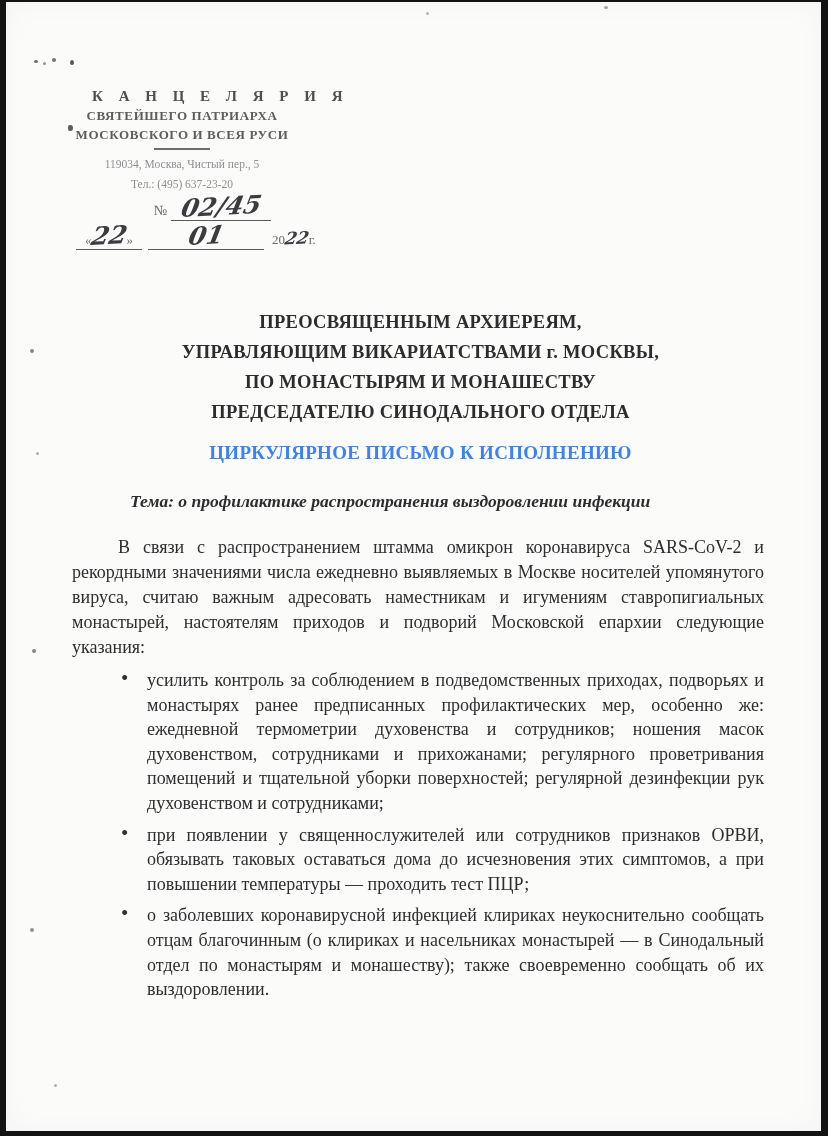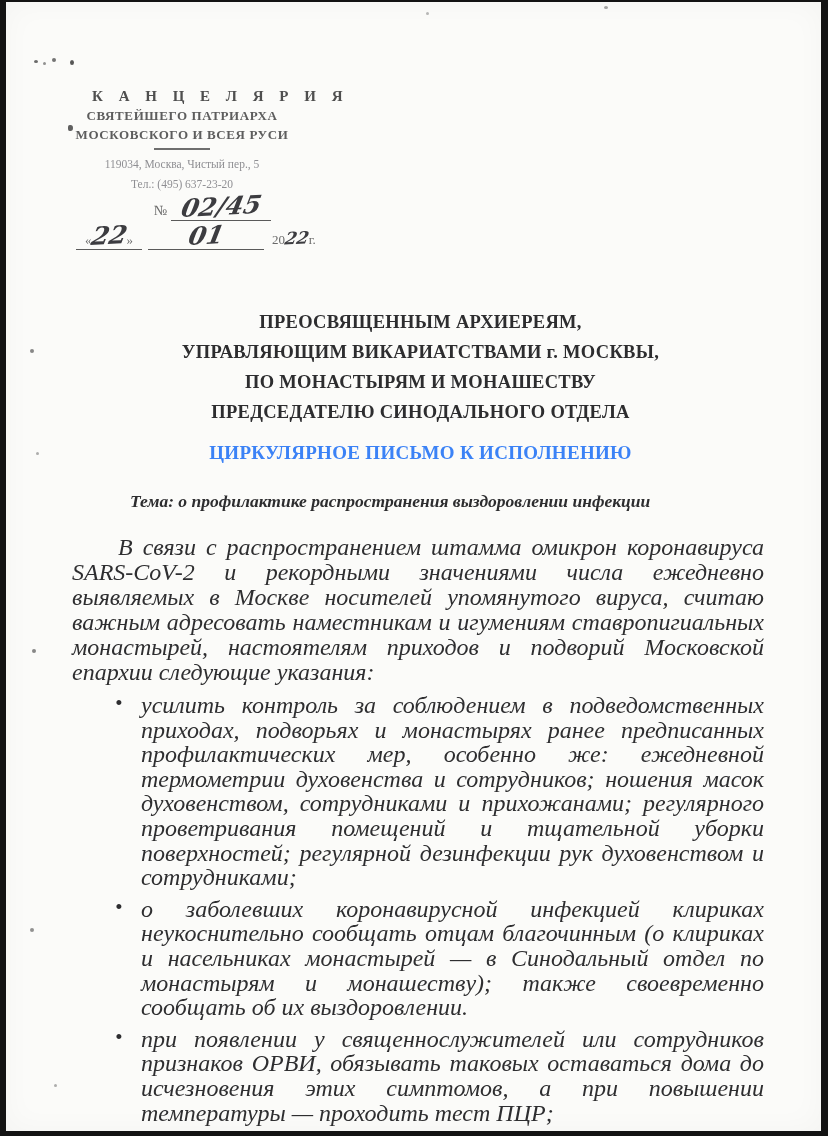--- a/index.html
+++ b/index.html
@@ -84,27 +84,26 @@
     text-align:center; padding-left:14px; box-sizing:border-box;
     font-size:19px; font-weight:bold; color:#3b82f6; letter-spacing:0.3px;
   }
   .doc-subject {
     position:absolute; left:124px; top:489px; width:620px;
     font-size:17.5px; font-weight:bold; font-style:italic; color:#2d2d2f;
   }
   
   .body-text {
     position:absolute; left:66px; top:533px; width:692px;
-    font-size:24px; color:#2e2e30; line-height:25px;
+    font-size:18px; color:#2e2e30; line-height:25px;
     text-align:justify;
-    font-style:italic;
   }
   .intro { text-indent:46px; margin:0; }
   ul.points { margin:8px 0 0 0; padding:0 0 0 69px; list-style:none; }
-  ul.points li { position:relative; margin-top:6px; line-height:24.6px; }
+  ul.points li { position:relative; margin-top:6px; line-height:24.6px;margin-left:6px; }
   ul.points li + li { margin-top:7px; }
   ul.points li::before {
     content:"\2022";
     position:absolute; left:-26px; top:-2px;
     font-size:21px; color:#2e2e30;
   }
   
   .speck { position:absolute; background:#3a3a3a; border-radius:50%; }
   .s1 { left:28px; top:58px; width:4px; height:3px; opacity:.75; }
   .s2 { left:37px; top:60px; width:3px; height:3px; opacity:.55; }
@@ -154,22 +153,22 @@
     </div>
 
     <div class="doc-title">ЦИРКУЛЯРНОЕ ПИСЬМО К ИСПОЛНЕНИЮ</div>
 
     <div class="doc-subject">Тема: о профилактике распространения выздоровлении инфекции</div>
 
     <div class="body-text">
       <p class="intro">В связи с распространением штамма омикрон коронавируса SARS-CoV-2 и рекордными значениями числа ежедневно выявляемых в Москве носителей упомянутого вируса, считаю важным адресовать наместникам и игумениям ставропигиальных монастырей, настоятелям приходов и подворий Московской епархии следующие указания:</p>
       <ul class="points">
         <li>усилить контроль за соблюдением в подведомственных приходах, подворьях и монастырях ранее предписанных профилактических мер, особенно же: ежедневной термометрии духовенства и сотрудников; ношения масок духовенством, сотрудниками и прихожанами; регулярного проветривания помещений и тщательной уборки поверхностей; регулярной дезинфекции рук духовенством и сотрудниками;</li>
+        <li>при появлении у священнослужителей или сотрудников признаков ОРВИ, обязывать таковых оставаться дома до исчезновения этих симптомов, а при повышении температуры — проходить тест ПЦР;</li>
         <li>о заболевших коронавирусной инфекцией клириках неукоснительно сообщать отцам благочинным (о клириках и насельниках монастырей — в Синодальный отдел по монастырям и монашеству); также своевременно сообщать об их выздоровлении.</li>
-        <li>при появлении у священнослужителей или сотрудников признаков ОРВИ, обязывать таковых оставаться дома до исчезновения этих симптомов, а при повышении температуры — проходить тест ПЦР;</li>
       </ul>
     </div>
 
     <div class="speck s1"></div>
     <div class="speck s2"></div>
     <div class="speck s3"></div>
     <div class="speck s4"></div>
     <div class="speck s5"></div>
     <div class="speck s6"></div>
     <div class="speck s7"></div>

